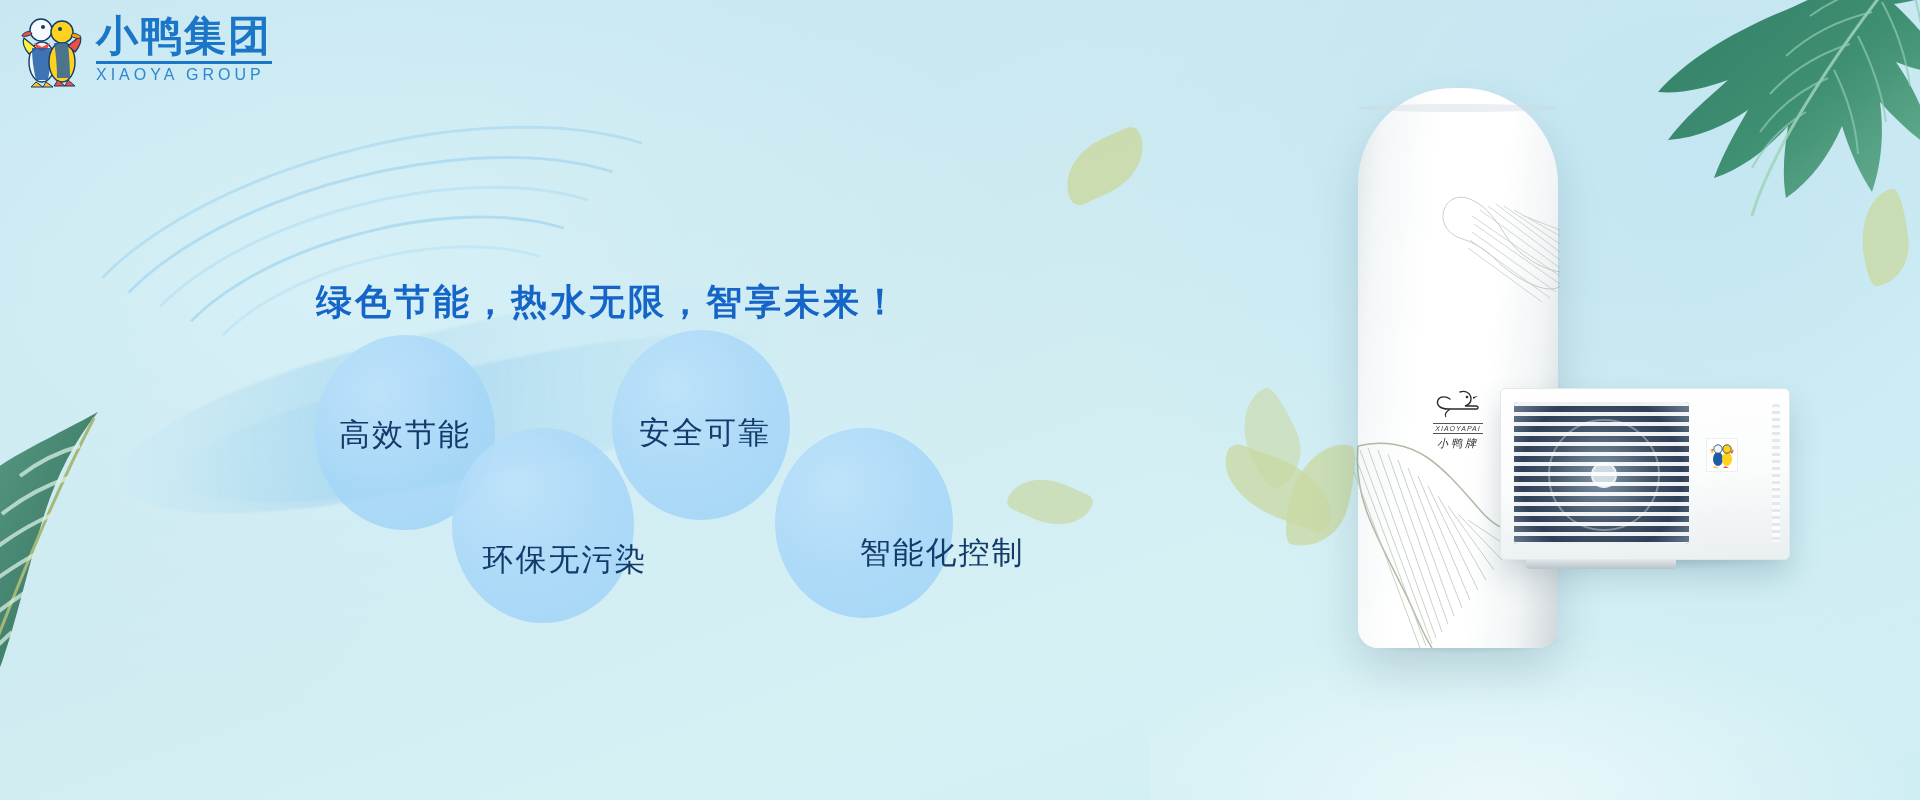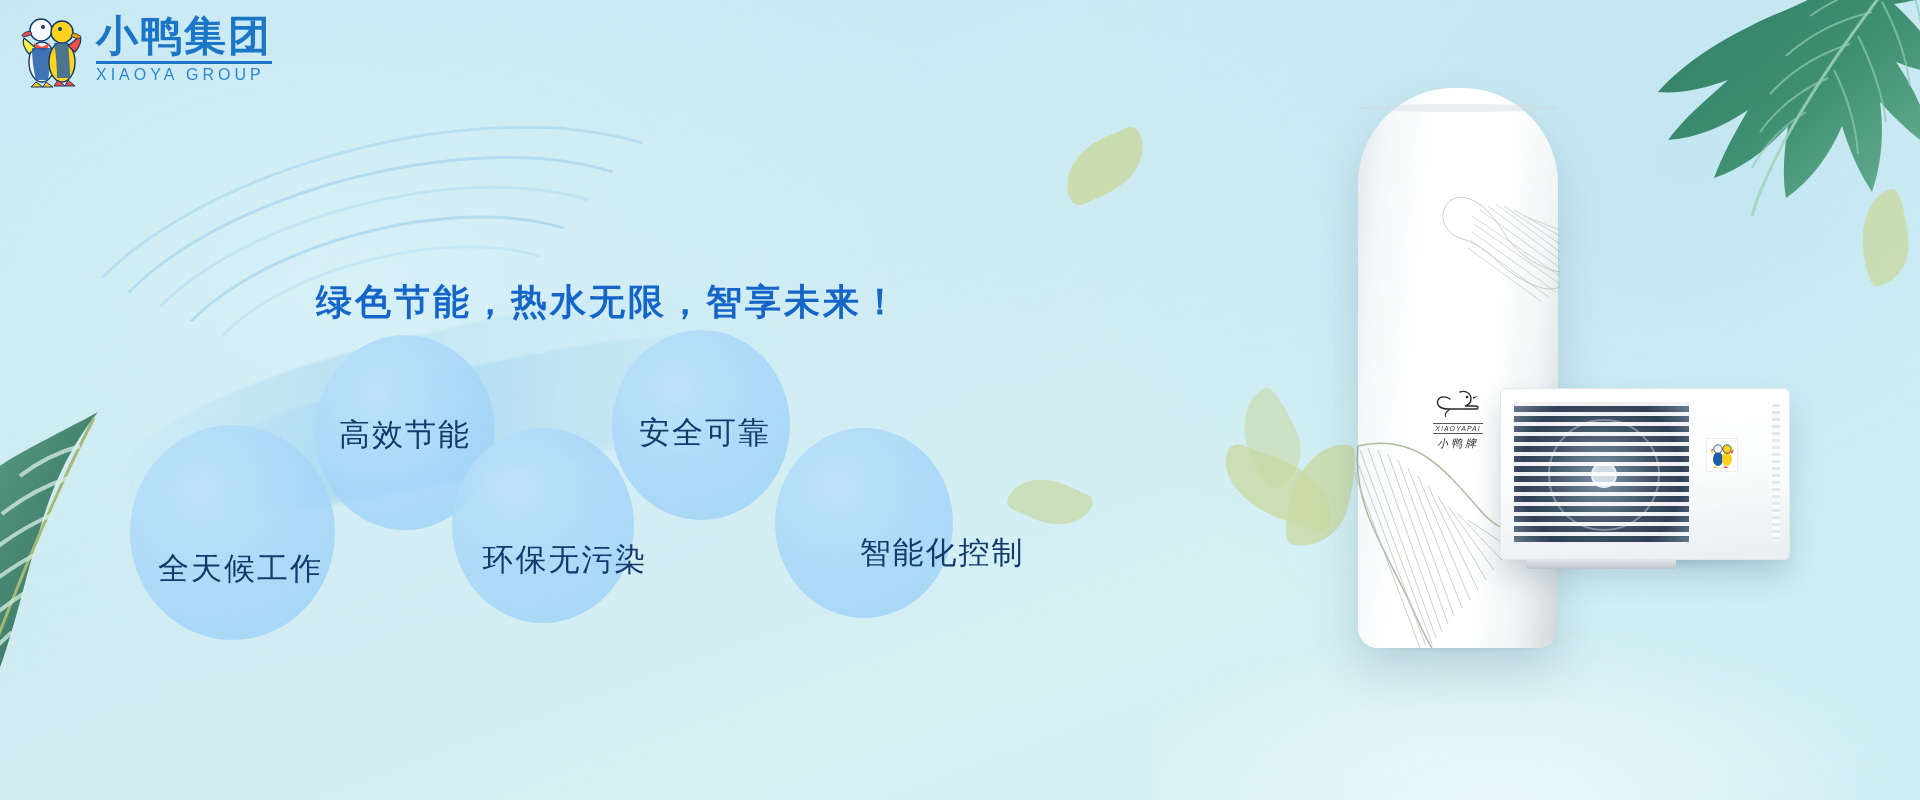--- a/index.html
+++ b/index.html
@@ -224,23 +224,20 @@
     </div>
     <div class="logo-txt">
       <div class="logo-cn">小鸭集团</div>
       <div class="logo-rule"></div>
       <div class="logo-en">XIAOYA GROUP</div>
     </div>
   </div>
 
   <div class="subhead">绿色节能，热水无限，智享未来！</div>
 
-  <div class="bubble b1">
-    <span>全天候工作</span>
-  </div>
   <div class="bubble b2">
     <span>高效节能</span>
   </div>
   <div class="bubble b3">
     <span>环保无污染</span>
   </div>
   <div class="bubble b5">
     <span>智能化控制</span>
   </div>
   <div class="bubble b4">

